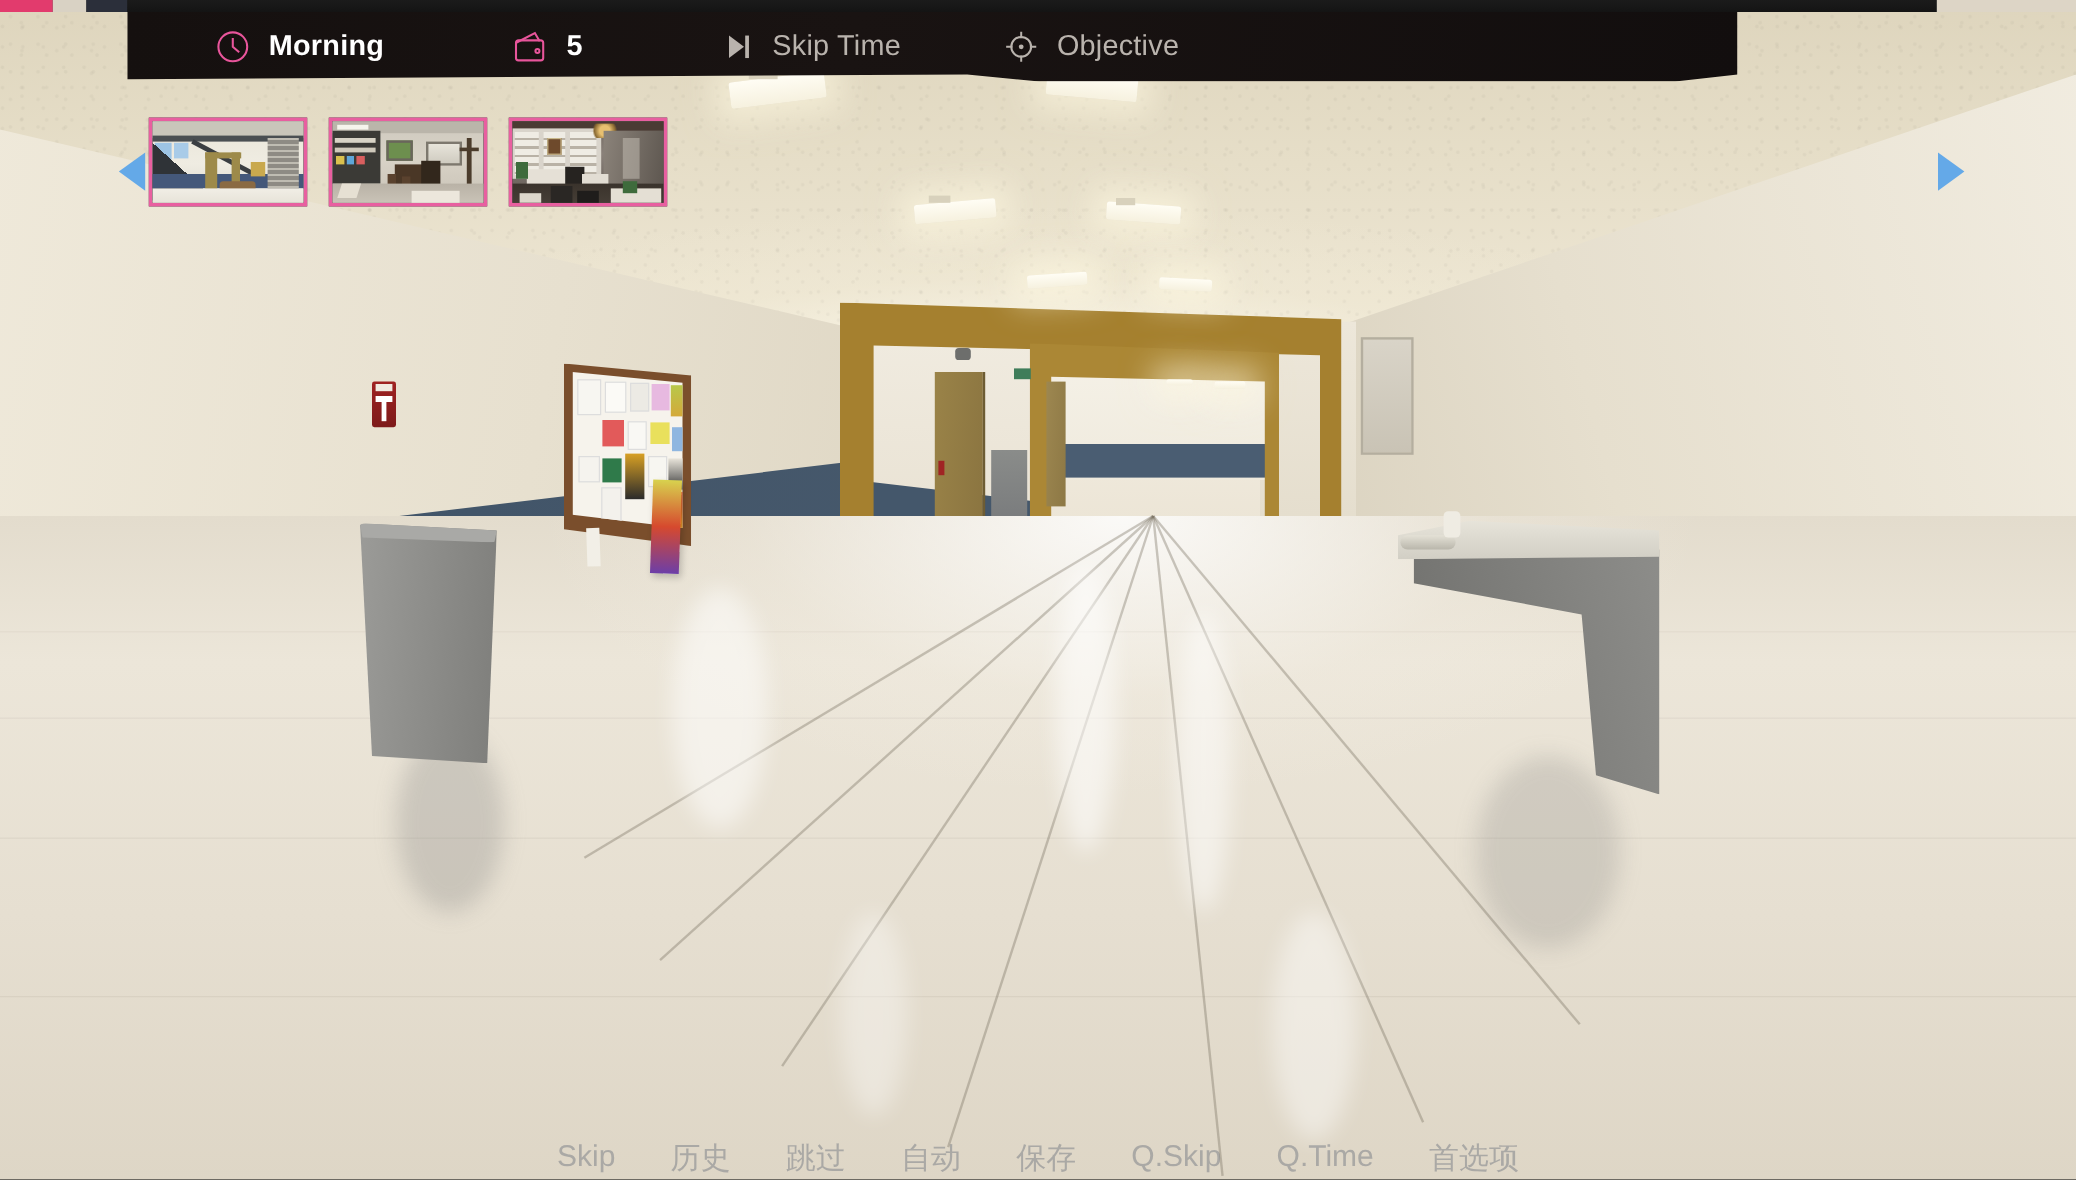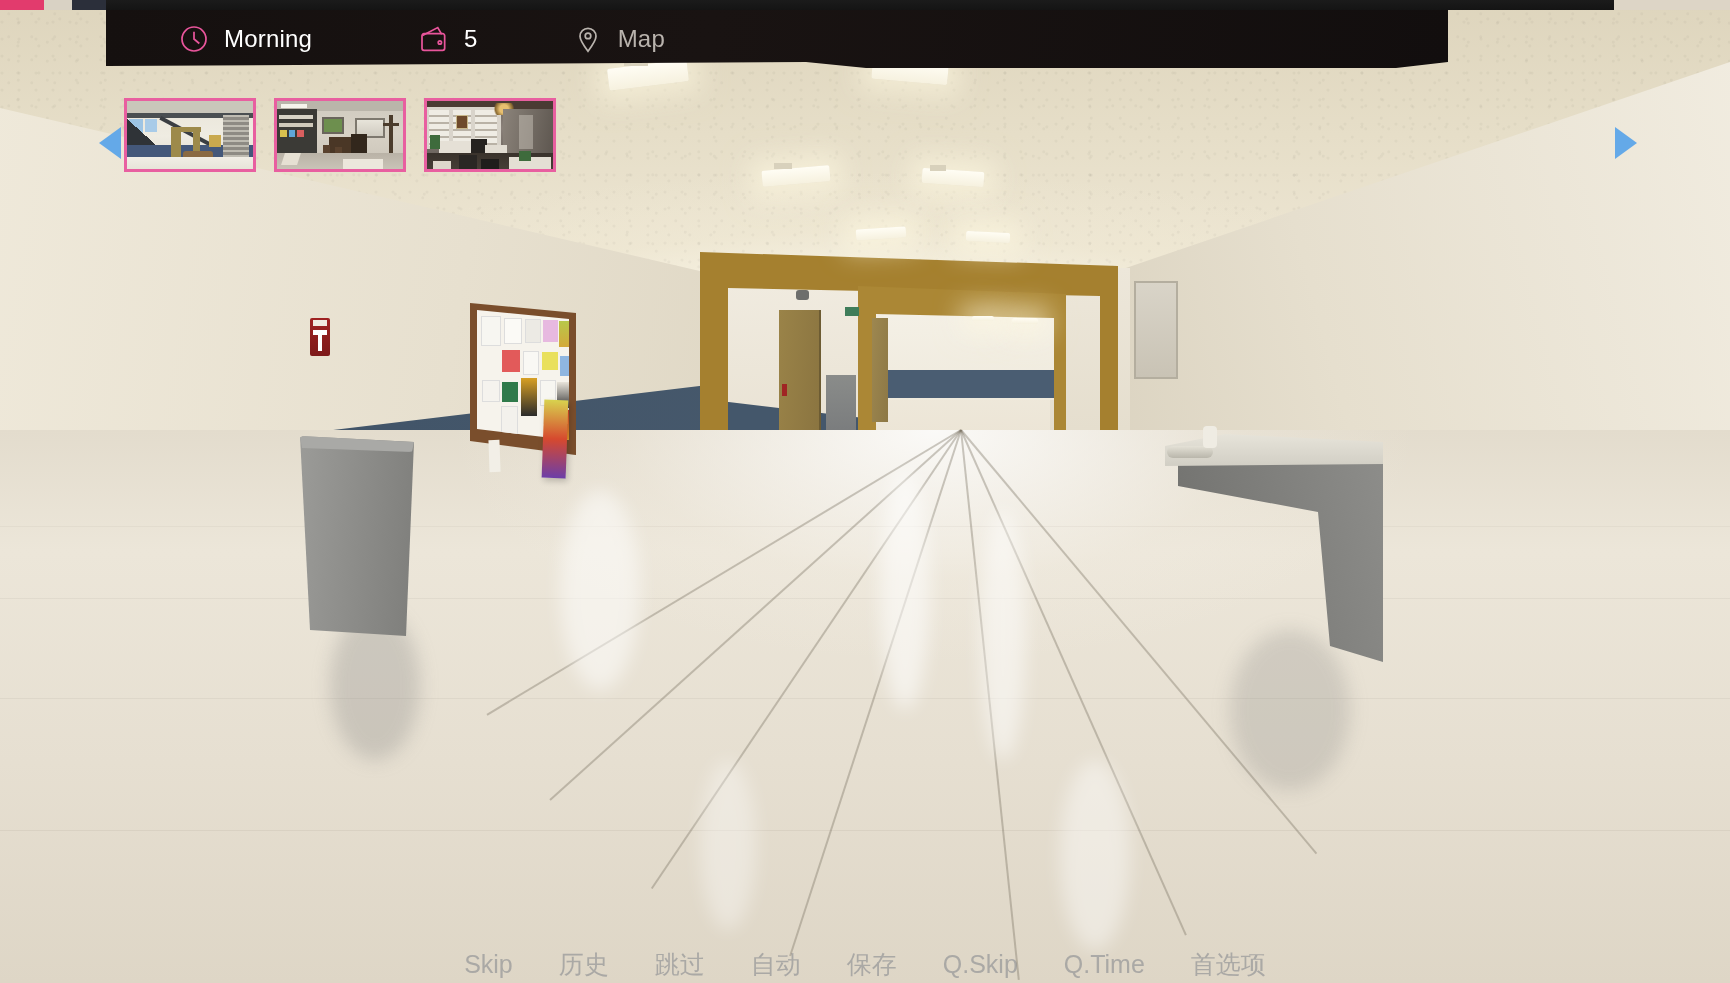--- a/index.html
+++ b/index.html
@@ -230,21 +230,21 @@
     position:absolute; left:106px; top:10px; width:1342px; height:58px;
     background:linear-gradient(100deg,#15100f 0%, #191312 45%, #120e0e 100%);
     display:flex; align-items:center;
     clip-path: polygon(0 0, 1342px 0, 1342px 52px, 1290px 58px, 760px 58px, 700px 52px, 0 56px);
   }
   .hud-item{
     display:flex; align-items:center; gap:14px;
     height:58px; padding:0 14px; cursor:pointer; white-space:nowrap;
   }
   .hud-item .txt{ font-size:24px; letter-spacing:.2px; }
-  .hud-white .txt{ color:#ffffff; }
+  .hud-white .txt{ color:#ffffff;font-weight:bold; }
   .hud-grey .txt{ color:#b9b3ad; }
   .ico{ display:inline-flex; align-items:center; justify-content:center; }
   .ico svg{ display:block; }
 
   
   #thumbs{ position:absolute; left:124px; top:98px; display:flex; gap:18px; }
   .thumb{
     width:132px; height:74px; border:3px solid #e85fa0; background:#2a2a2a;
     position:relative; overflow:hidden; cursor:pointer;
   }
@@ -406,31 +406,41 @@
         <svg width="32" height="32" viewBox="0 0 24 24" fill="none" stroke="#e8559b" stroke-width="1.3">
           <path d="M3 9.5v9.5a1.5 1.5 0 0 0 1.5 1.5h14a1.5 1.5 0 0 0 1.5-1.5V9.5a1.5 1.5 0 0 0-1.5-1.5h-14A1.5 1.5 0 0 0 3 9.5z"></path>
           <path d="M3.4 9.3 14.8 3.4l3 5.1"></path>
           <circle cx="16.4" cy="14.6" r="1.25"></circle>
         </svg>
       </span>
       <span class="txt">5</span>
     </div>
 
 
-
-
-    <div class="hud-item hud-grey" style="margin-left:66px">
+    <div class="hud-item hud-grey" style="margin-left:86px">
       <span class="ico">
-        <svg width="32" height="32" viewBox="0 0 24 24" fill="none" stroke="#b9b3ad" stroke-width="1.3">
-          <path d="M12 21.2c3.8-5 6-8 6-11.2a6 6 0 1 0-12 0c0 3.2 2.2 6.2 6 11.2z"></path>
-          <circle cx="12" cy="9.7" r="2.1"></circle>
+        <svg width="30" height="30" viewBox="0 0 24 24" fill="#b9b3ad" stroke="none">
+          <path d="M6 4.5 16 12 6 19.5z"></path>
+            <rect x="16.8" y="4.5" width="2.5" height="15"></rect>
         </svg>
       </span>
-      <span class="txt">Map</span>
-    </div>
+      <span class="txt">Skip Time</span>
+    </div>
+
+    <div class="hud-item hud-grey" style="margin-left:56px">
+      <span class="ico">
+        <svg width="32" height="32" viewBox="0 0 24 24" fill="none" stroke="#b9b3ad" stroke-width="1.25">
+          <circle cx="12" cy="12" r="6.2"></circle>
+          <circle cx="12" cy="12" r="1.5" fill="#b9b3ad" stroke="none"></circle>
+          <path d="M12 2.6v4M12 17.4v4M2.6 12h4M17.4 12h4"></path>
+        </svg>
+      </span>
+      <span class="txt">Objective</span>
+    </div>
+
   </div>
 
   <div class="navarrow" id="nav-left"></div>
   <div class="navarrow" id="nav-right"></div>
 
   <div id="thumbs">
 
     <div class="thumb">
       <div class="sky" style="background:linear-gradient(#e9e5d8 0%, #efece2 52%, #dcd8cc 100%)"></div>
       <div style="position:absolute;left:0;top:0;width:126px;height:14px;background:#c9c6ba"></div>

